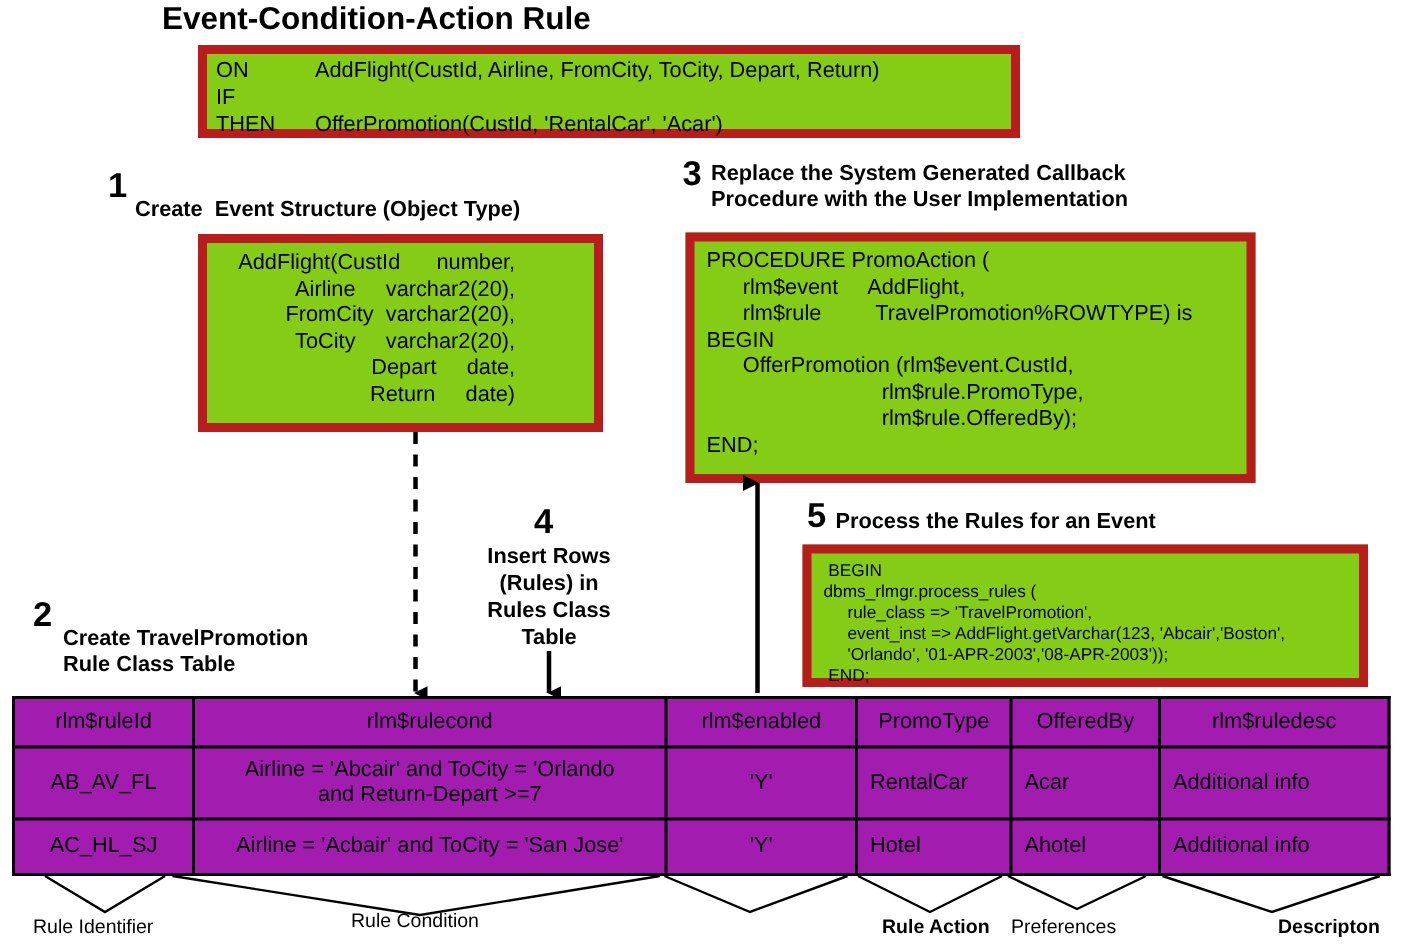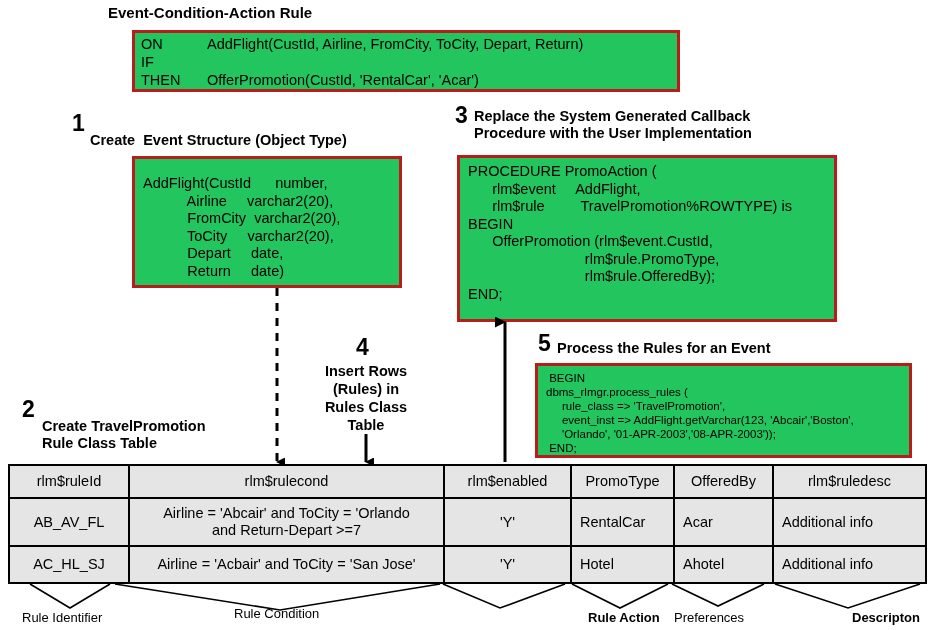--- a/index.html
+++ b/index.html
@@ -16,21 +16,21 @@
     width: 937px;
     height: 630px;
     background: #ffffff;
     overflow: hidden;
   }
   .abs { position: absolute; }
 
   
   .sec-title {
     font-weight: bold;
-    font-size: 15px;
+    font-size: 21px;
     line-height: 18px;
     white-space: pre;
   }
   .step-num {
     font-weight: bold;
     font-size: 23px;
     line-height: 23px;
   }
   .step-title {
     font-weight: bold;
@@ -41,43 +41,43 @@
   .step-title-c {
     font-weight: bold;
     font-size: 14.5px;
     line-height: 18px;
     text-align: center;
     white-space: pre;
   }
 
   
   .codebox {
-    border: 3px solid #b91c1c;
-    background: #22c55e;
+    border: 6px solid #b91c1c;
+    background: #84cc16;
     box-sizing: border-box;
   }
   .code {
     font-family: "Liberation Sans", sans-serif;
     white-space: pre;
     font-size: 14.5px;
     line-height: 17.5px;
   }
   .code-sm {
     font-family: "Liberation Sans", sans-serif;
     white-space: pre;
     font-size: 11.5px;
     line-height: 14px;
   }
 
   
   table.rules {
     border-collapse: collapse;
     table-layout: fixed;
     width: 917px;
-    background: #e5e5e5;
+    background: #a21caf;
   }
   table.rules th, table.rules td {
     border: 2px solid #000;
     font-weight: normal;
     font-size: 14.5px;
     line-height: 17px;
     text-align: center;
     vertical-align: middle;
     padding: 3px 2px;
     white-space: pre-line;
@@ -114,21 +114,21 @@
     <div class="abs code" style="left:72px; top:3px;">AddFlight(CustId, Airline, FromCity, ToCity, Depart, Return)</div>
     <div class="abs code" style="left:6px; top:21px;">IF</div>
     <div class="abs code" style="left:6px; top:39px;">THEN</div>
     <div class="abs code" style="left:72px; top:39px;">OfferPromotion(CustId, 'RentalCar', 'Acar')</div>
   </div>
 
   <div class="abs step-num" style="left:72px; top:112px;">1</div>
   <div class="abs step-title" style="left:90px; top:132px;">Create  Event Structure (Object Type)</div>
 
   <div class="abs codebox" style="left:132px; top:156px; width:270px; height:132px;">
-    <div class="abs code" style="left:8px; top:16px;">AddFlight(CustId      number,
+    <div class="abs code" style="left:8px; top:5px;text-align:right;">AddFlight(CustId      number,
            Airline     varchar2(20),
            FromCity  varchar2(20),
            ToCity     varchar2(20),
            Depart     date,
            Return     date)</div>
   </div>
 
   <div class="abs step-num" style="left:455px; top:104px;">3</div>
   <div class="abs step-title" style="left:474px; top:108px;">Replace the System Generated Callback
 Procedure with the User Implementation</div>

